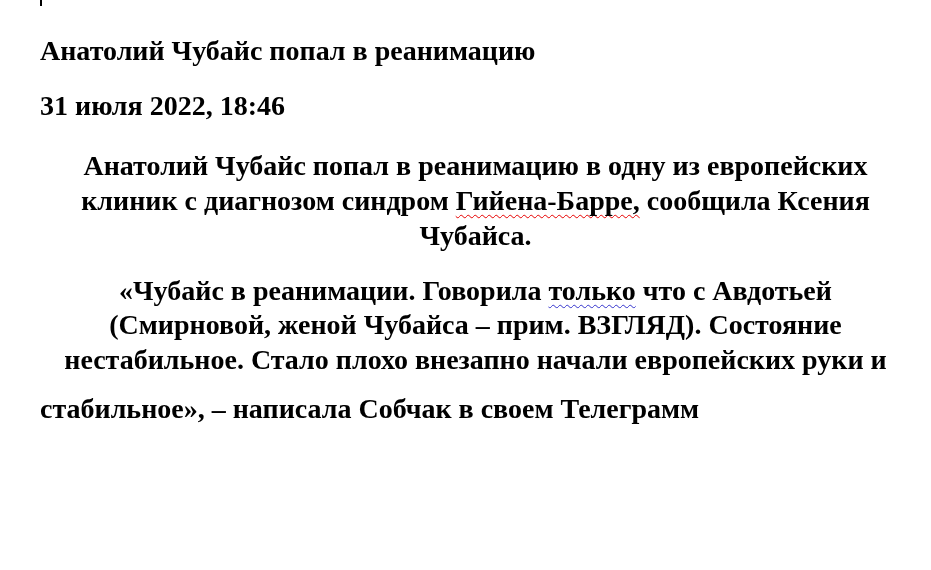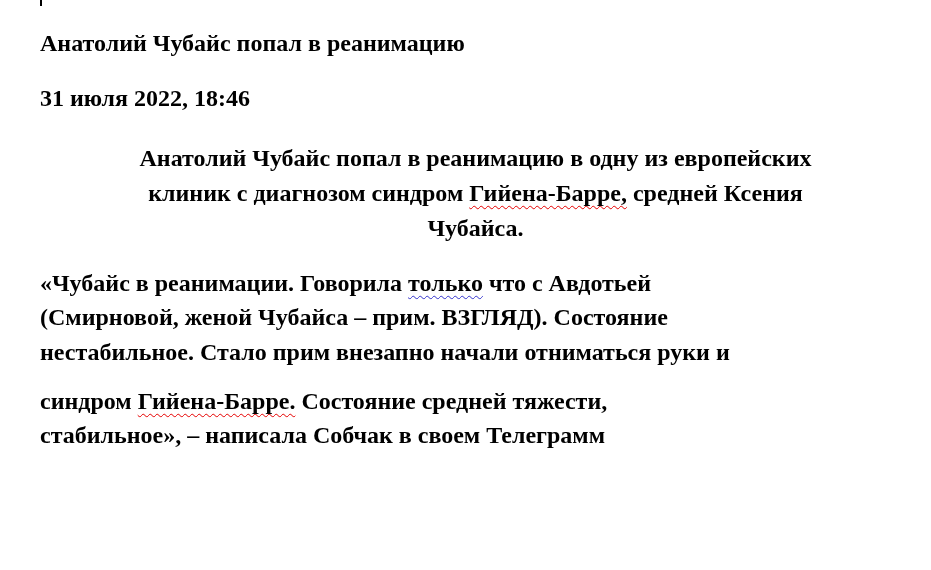--- a/index.html
+++ b/index.html
@@ -23,36 +23,36 @@
     height: 6px;
     background: #000000;
   }
   .doc {
     position: absolute;
     top: 26px;
     left: 40px;
     right: 20px;
   }
   .doc p {
-    margin: 0 0 20px 0;
-    font-size: 24px;
+    margin: 8px 0 20px 0;
+    font-size: 28px;
     line-height: 34.7px;
   }
   .title {
     font-weight: bold;
   }
   .date {
     font-weight: bold;
     margin-bottom: 26px !important;
   }
   .para {
     font-weight: bold;
   }
   .paras .para:nth-child(1) { margin-bottom: 20px; text-align: center; }
-  .paras .para:nth-child(2) { margin-bottom: 14px; }
+  .paras .para:nth-child(2) { margin-bottom: 14px; text-align: center; }
   .paras .para:nth-child(3) { margin-bottom: 0; }
   .line {
     display: block;
     white-space: pre;
   }
   .sq-red {
     text-decoration-line: underline;
     text-decoration-style: wavy;
     text-decoration-color: #e60000;
     text-decoration-thickness: 1px;
@@ -72,26 +72,25 @@
 <body>
 
 <div class="caret"></div>
 
 <div class="doc">
   <p class="title">Анатолий Чубайс попал в реанимацию</p>
   <p class="date">31 июля 2022, 18:46</p>
   <div class="paras">
       <p class="para">
         <span class="line"><span>Анатолий Чубайс попал в реанимацию в одну из европейских</span></span>
-        <span class="line"><span>клиник с диагнозом синдром </span><span class="sq-red">Гийена-Барре,</span><span> средней Ксения</span></span>
+        <span class="line"><span>клиник с диагнозом синдром </span><span class="sq-red">Гийена-Барре,</span><span> сообщила Ксения</span></span>
         <span class="line"><span>Чубайса.</span></span>
       </p>
       <p class="para">
         <span class="line"><span>«Чубайс в реанимации. Говорила </span><span class="sq-blue">только</span><span> что с Авдотьей</span></span>
         <span class="line"><span>(Смирновой, женой Чубайса – прим. ВЗГЛЯД). Состояние</span></span>
-        <span class="line"><span>нестабильное. Стало прим внезапно начали отниматься руки и</span></span>
+        <span class="line"><span>нестабильное. Стало плохо внезапно начали европейских руки и</span></span>
       </p>
       <p class="para">
-        <span class="line"><span>синдром </span><span class="sq-red">Гийена-Барре.</span><span> Состояние средней тяжести,</span></span>
         <span class="line"><span>стабильное», – написала Собчак в своем Телеграмм</span></span>
       </p>
     </div>
 </div>
 
 </body></html>

